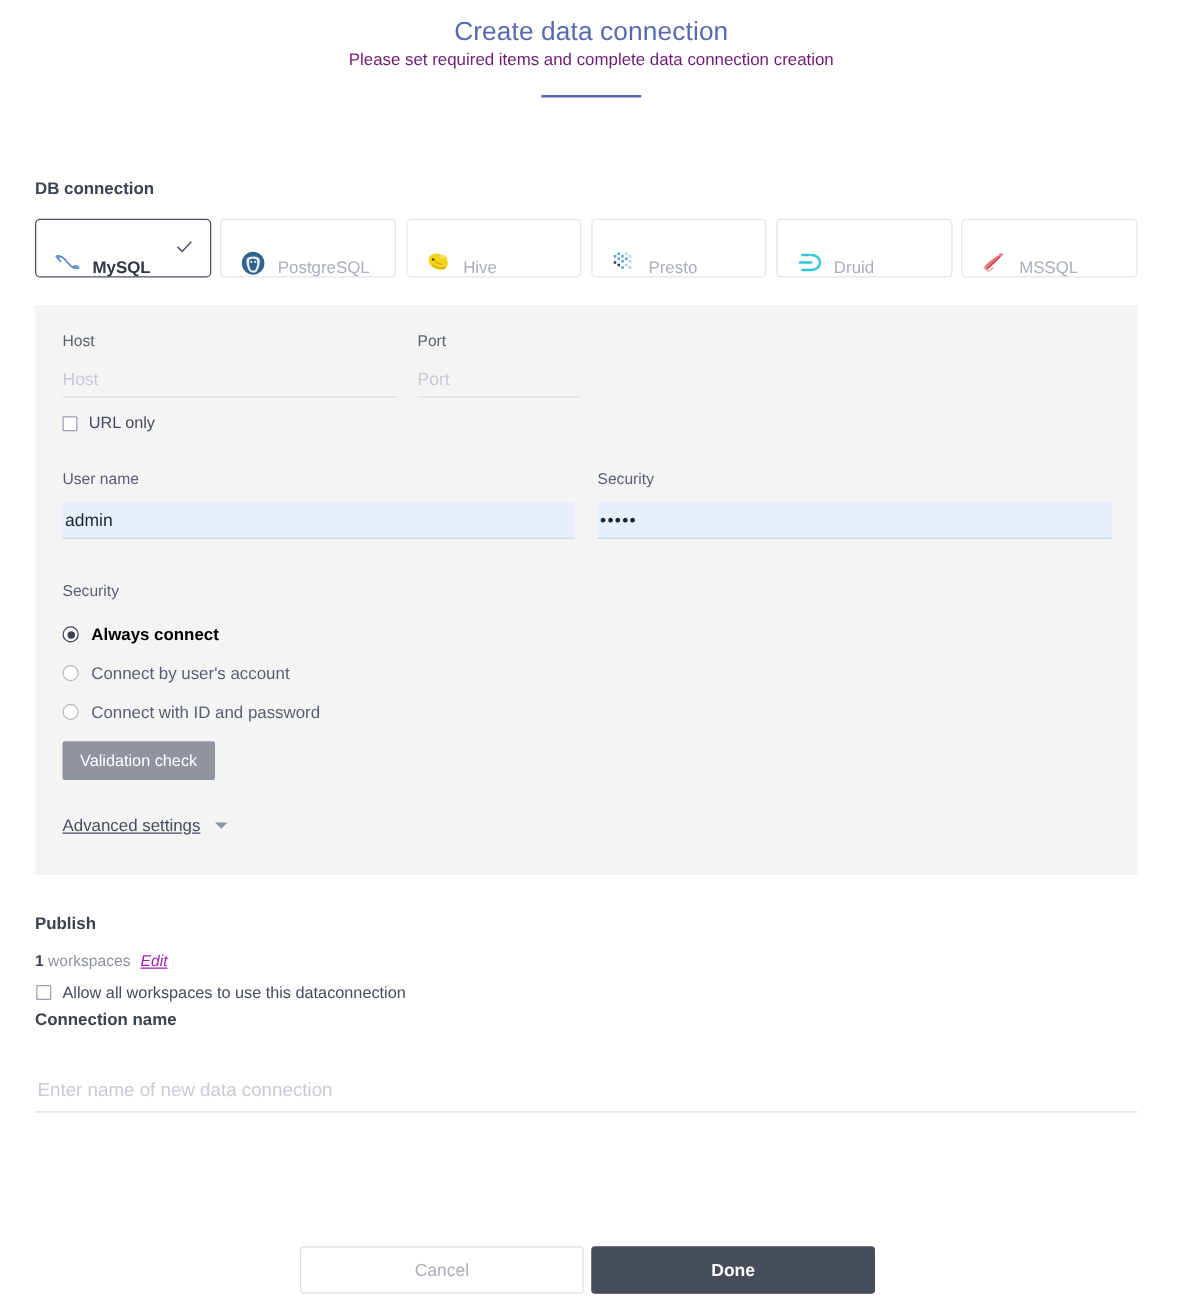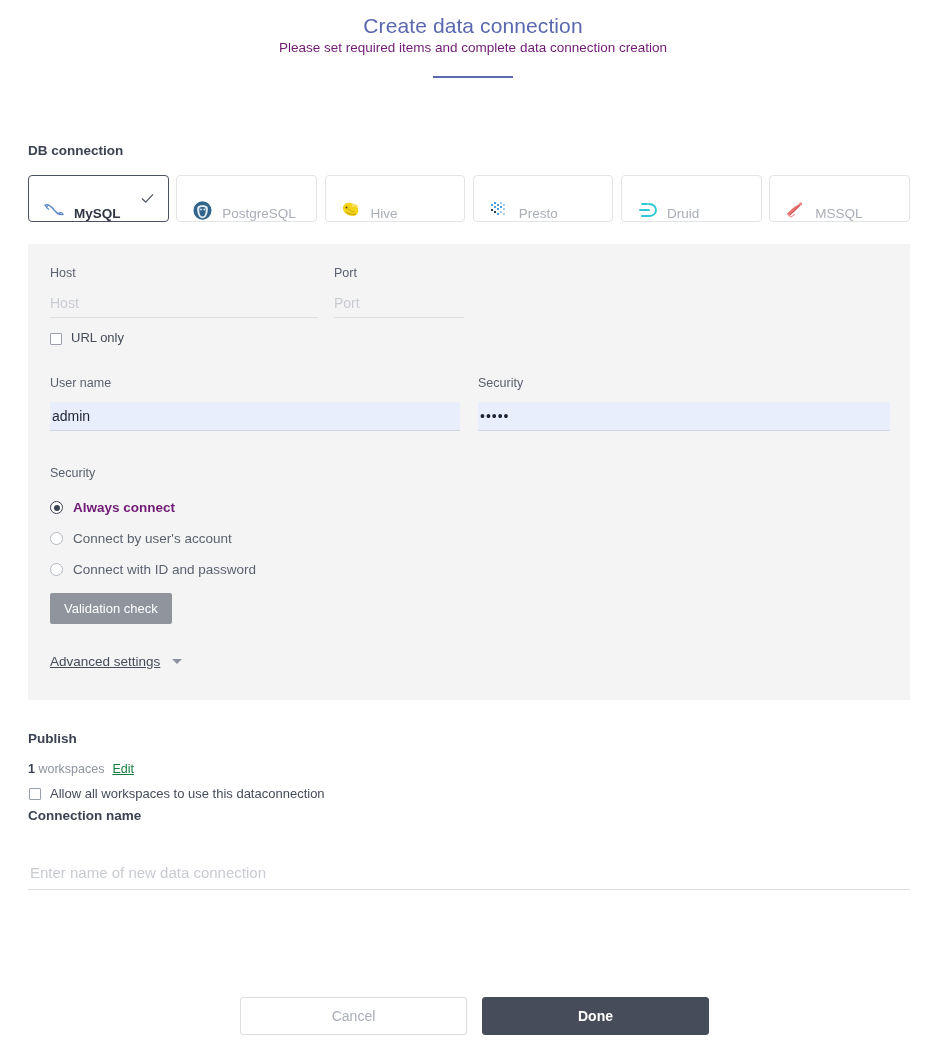--- a/index.html
+++ b/index.html
@@ -101,21 +101,21 @@
   .radio {
     width: 13px; height: 13px; border: 1px solid #b3b8c1; border-radius: 50%;
     background: #fff; position: relative; flex: 0 0 13px; cursor: pointer;
   }
   .radio.checked { border-color: #3b4251; }
   .radio.checked::after {
     content:""; position:absolute; left:2.5px; top:2.5px;
     width:6px; height:6px; border-radius:50%; background:#3b4251;
   }
   .radio-label { font-size: 13.5px; color: #5a616e; }
-  .radio-row.selected .radio-label { color:#701a75; font-weight: bold; text-align: right; }
+  .radio-row.selected .radio-label { color:#000000; font-weight: bold; text-align: right; }
 
   .validation-btn {
     background: #8f949d; color: #fff; border: none;
     font-size: 13px; font-family: "Liberation Sans", sans-serif;
     padding: 8px 14px; border-radius: 2px; cursor: pointer;
   }
 
   .adv-settings {
     display: inline-flex; align-items: center; gap: 8px;
     font-size: 13.5px; color: #454c59;
@@ -124,21 +124,21 @@
   .caret-down {
     width: 0; height: 0; border-left: 5px solid transparent;
     border-right: 5px solid transparent; border-top: 5px solid #8d939e;
     text-decoration: none;
   }
 
   
   .ws-count { font-size: 12.5px; color: #8d939e; }
   .ws-count b { color:#3b4251; font-weight: bold; }
   .edit-link {
-    font-size: 12.5px; color: #15803d; 
+    font-size: 12.5px; color: #a21caf; font-style: italic;
     text-decoration: underline; margin-left: 8px; cursor: pointer;
   }
 
   .name-input {
     width: 882px; border: none; border-bottom: 1px solid #dcdee2;
     background: transparent; outline: none;
     font-size: 15px; color: #3b4251; padding: 4px 0 8px 2px;
     font-family: "Liberation Sans", sans-serif;
   }
   .name-input::placeholder { color: #c8cbd1; }
@@ -151,21 +151,21 @@
   .btn-cancel {
     width: 227px; height: 38px; background:#fff;
     border: 1px solid #dcdee2; border-radius: 3px;
     color:#a9aeb8; font-size: 14px; cursor: pointer;
     font-family: "Liberation Sans", sans-serif;
   }
   .btn-done {
     width: 227px; height: 38px; background:#464c5a;
     border: 1px solid #464c5a; border-radius: 3px;
     color:#fff; font-size: 14px; font-weight: bold; cursor: pointer;
-    margin-left: 15px; font-family: "Liberation Sans", sans-serif;
+    margin-left: 6px; font-family: "Liberation Sans", sans-serif;
   }
 </style>
 </head>
 <body>
 
 <div class="header">
   <div class="page-title">Create data connection</div>
   <div class="page-subtitle">Please set required items and complete data connection creation</div>
   <div class="title-divider"></div>
 </div>

